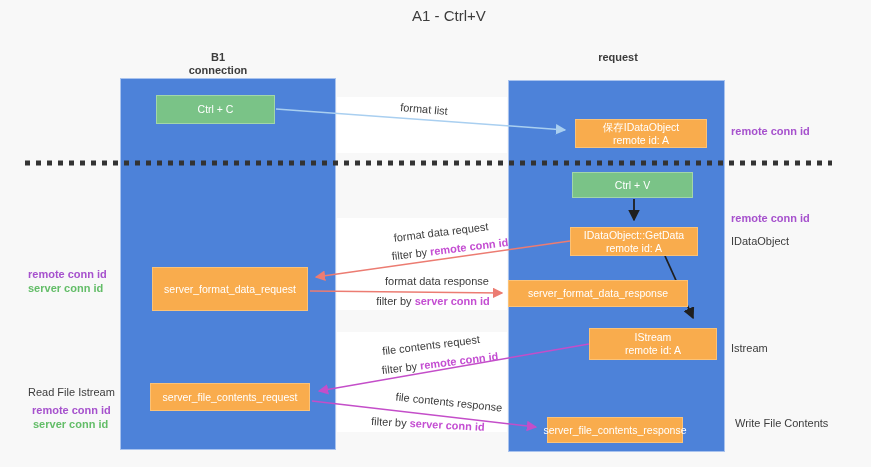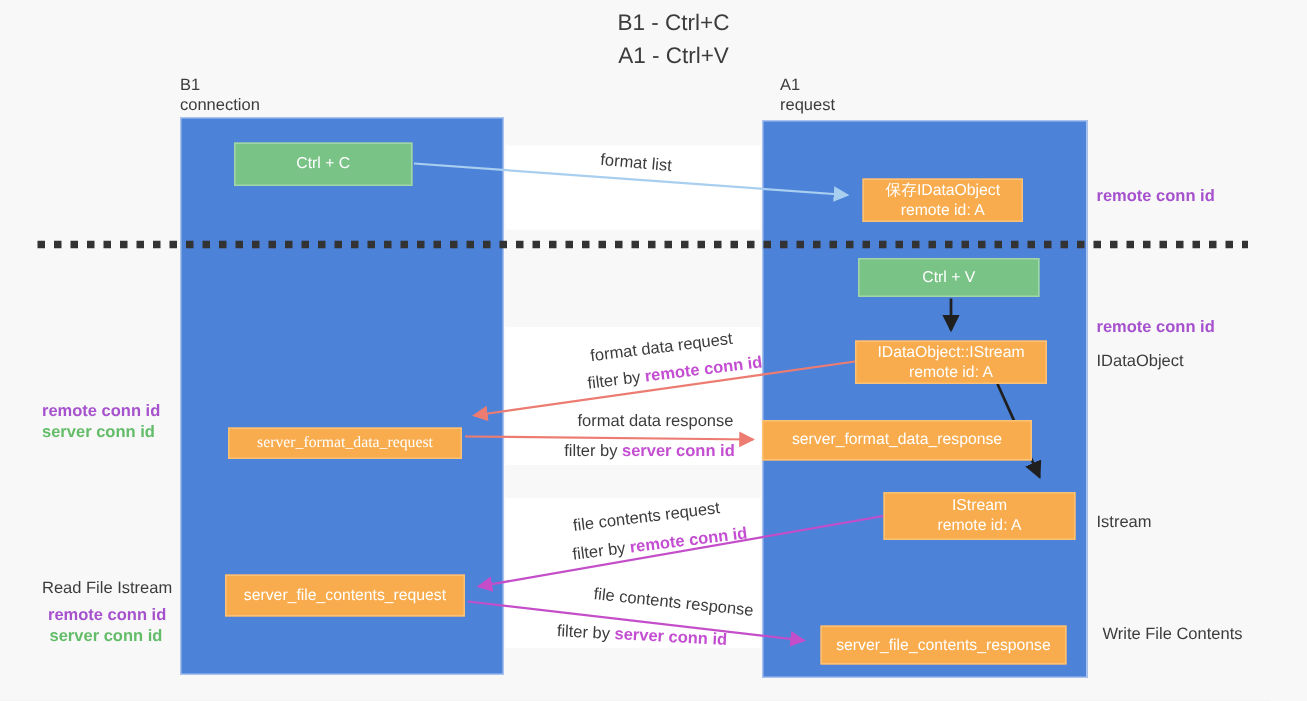--- a/index.html
+++ b/index.html
@@ -3,64 +3,62 @@
 <meta charset="utf-8">
 <style>
   html,body{margin:0;padding:0;}
   body{font-family:"Liberation Sans","DejaVu Sans",sans-serif;background:#e9e9e9;}
   .canvas{position:relative;width:871px;height:467px;background:var(--page-bg);overflow:hidden;}
   .col{position:absolute;background:var(--column-blue);border:1px solid var(--column-border);box-sizing:border-box;}
   .col-b1{left:120px;top:78px;width:216px;height:372px;}
   .col-a1{left:508px;top:80px;width:217px;height:372px;}
   .title{position:absolute;left:199px;top:5px;width:500px;text-align:center;
          font-size:15px;line-height:22px;color:var(--text-dark);}
-  .colhead{position:absolute;width:196px;text-align:left;font-size:11px;line-height:13px;color:var(--text-dark);}
+  .colhead{position:absolute;width:196px;text-align:center;font-size:11px;line-height:13px;color:var(--text-dark);font-weight:bold;}
   .colhead-b1{left:120px;top:51px;}
   .colhead-a1{left:520px;top:51px;}
   .wbg{position:absolute;background:var(--label-bg);}
   .wbg1{left:337px;top:97px;width:170px;height:56px;}
   .wbg2{left:337px;top:218px;width:170px;height:92px;}
   .wbg3{left:337px;top:332px;width:170px;height:100px;}
   svg.arrows{position:absolute;left:0;top:0;pointer-events:none;}
   .box{position:absolute;display:flex;flex-direction:column;align-items:center;justify-content:center;
        color:var(--box-text);font-size:10.5px;line-height:13px;box-sizing:border-box;white-space:nowrap;}
   .orange{background:var(--box-orange);border:1px solid var(--box-orange-border);}
   .green{background:var(--box-green);border:1px solid var(--box-green-border);}
   .b-ctrlc{left:156px;top:95px;width:119px;height:29px;}
-  .b-save{left:575px;top:119px;width:107px;height:29px;}
+  .b-save{left:575px;top:119px;width:132px;height:29px;}
   .b-ctrlv{left:572px;top:172px;width:121px;height:26px;}
   .b-getdata{left:570px;top:227px;width:128px;height:29px;}
-  .b-freq{left:152px;top:285px;width:156px;height:21px;font-family:Liberation Serif, serif;}
+  .b-freq{left:152px;top:267px;width:156px;height:44px;}
   .b-fresp{left:508px;top:280px;width:180px;height:27px;}
   .b-istream{left:589px;top:328px;width:128px;height:32px;}
   .b-filereq{left:150px;top:383px;width:160px;height:28px;}
-  .b-fileresp{left:547px;top:417px;width:164px;height:26px;}
+  .b-fileresp{left:547px;top:417px;width:136px;height:26px;}
   .mlabel{position:absolute;font-size:11px;color:var(--text-dark);white-space:nowrap;transform-origin:center;}
   .mag{color:var(--text-magenta);font-weight:bold;margin-left:3px;}
   .ann{position:absolute;font-size:11px;line-height:14px;white-space:nowrap;}
   .ann-purple{color:var(--text-purple);font-weight:bold;}
   .ann-green{color:var(--text-green);font-weight:bold;}
   .ann-dark{color:var(--text-dark);}
 </style>
 </head>
 <body>
 
 <div class="canvas">
 
   <div class="title">
-    <div>B1 - Ctrl+C</div>
     <div>A1 - Ctrl+V</div>
   </div>
 
   <div class="colhead colhead-b1">
     <div>B1</div>
     <div>connection</div>
   </div>
   <div class="colhead colhead-a1">
-    <div>A1</div>
     <div>request</div>
   </div>
 
   <div class="col col-b1"></div>
   <div class="col col-a1"></div>
 
   <div class="wbg wbg1"></div>
   <div class="wbg wbg2"></div>
   <div class="wbg wbg3"></div>
 
@@ -104,21 +102,21 @@
   <div class="box orange b-save">
     <div>保存IDataObject</div>
     <div>remote id: A</div>
   </div>
 
   <div class="box green b-ctrlv">
     <div>Ctrl + V</div>
   </div>
 
   <div class="box orange b-getdata">
-    <div>IDataObject::IStream</div>
+    <div>IDataObject::GetData</div>
     <div>remote id: A</div>
   </div>
 
   <div class="box orange b-freq">
     <div>server_format_data_request</div>
   </div>
 
   <div class="box orange b-fresp">
     <div>server_format_data_response</div>
   </div>

